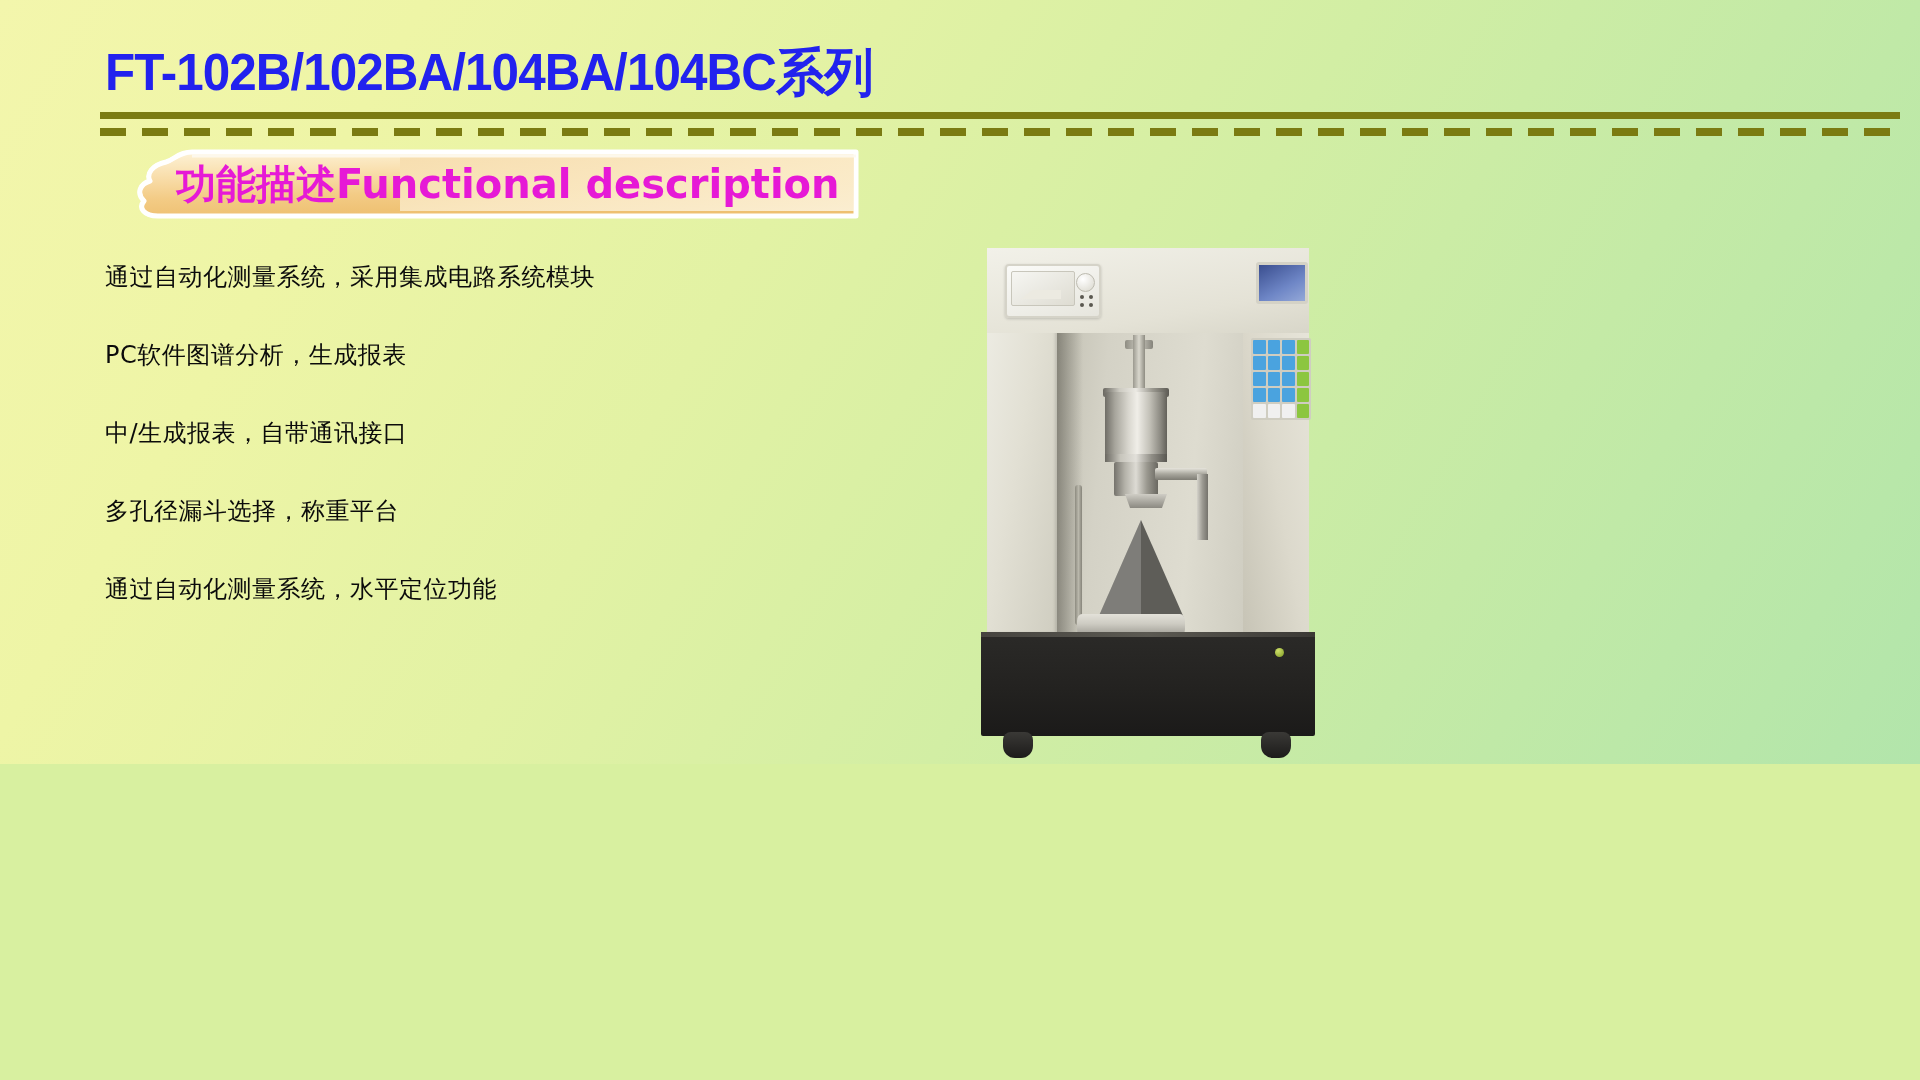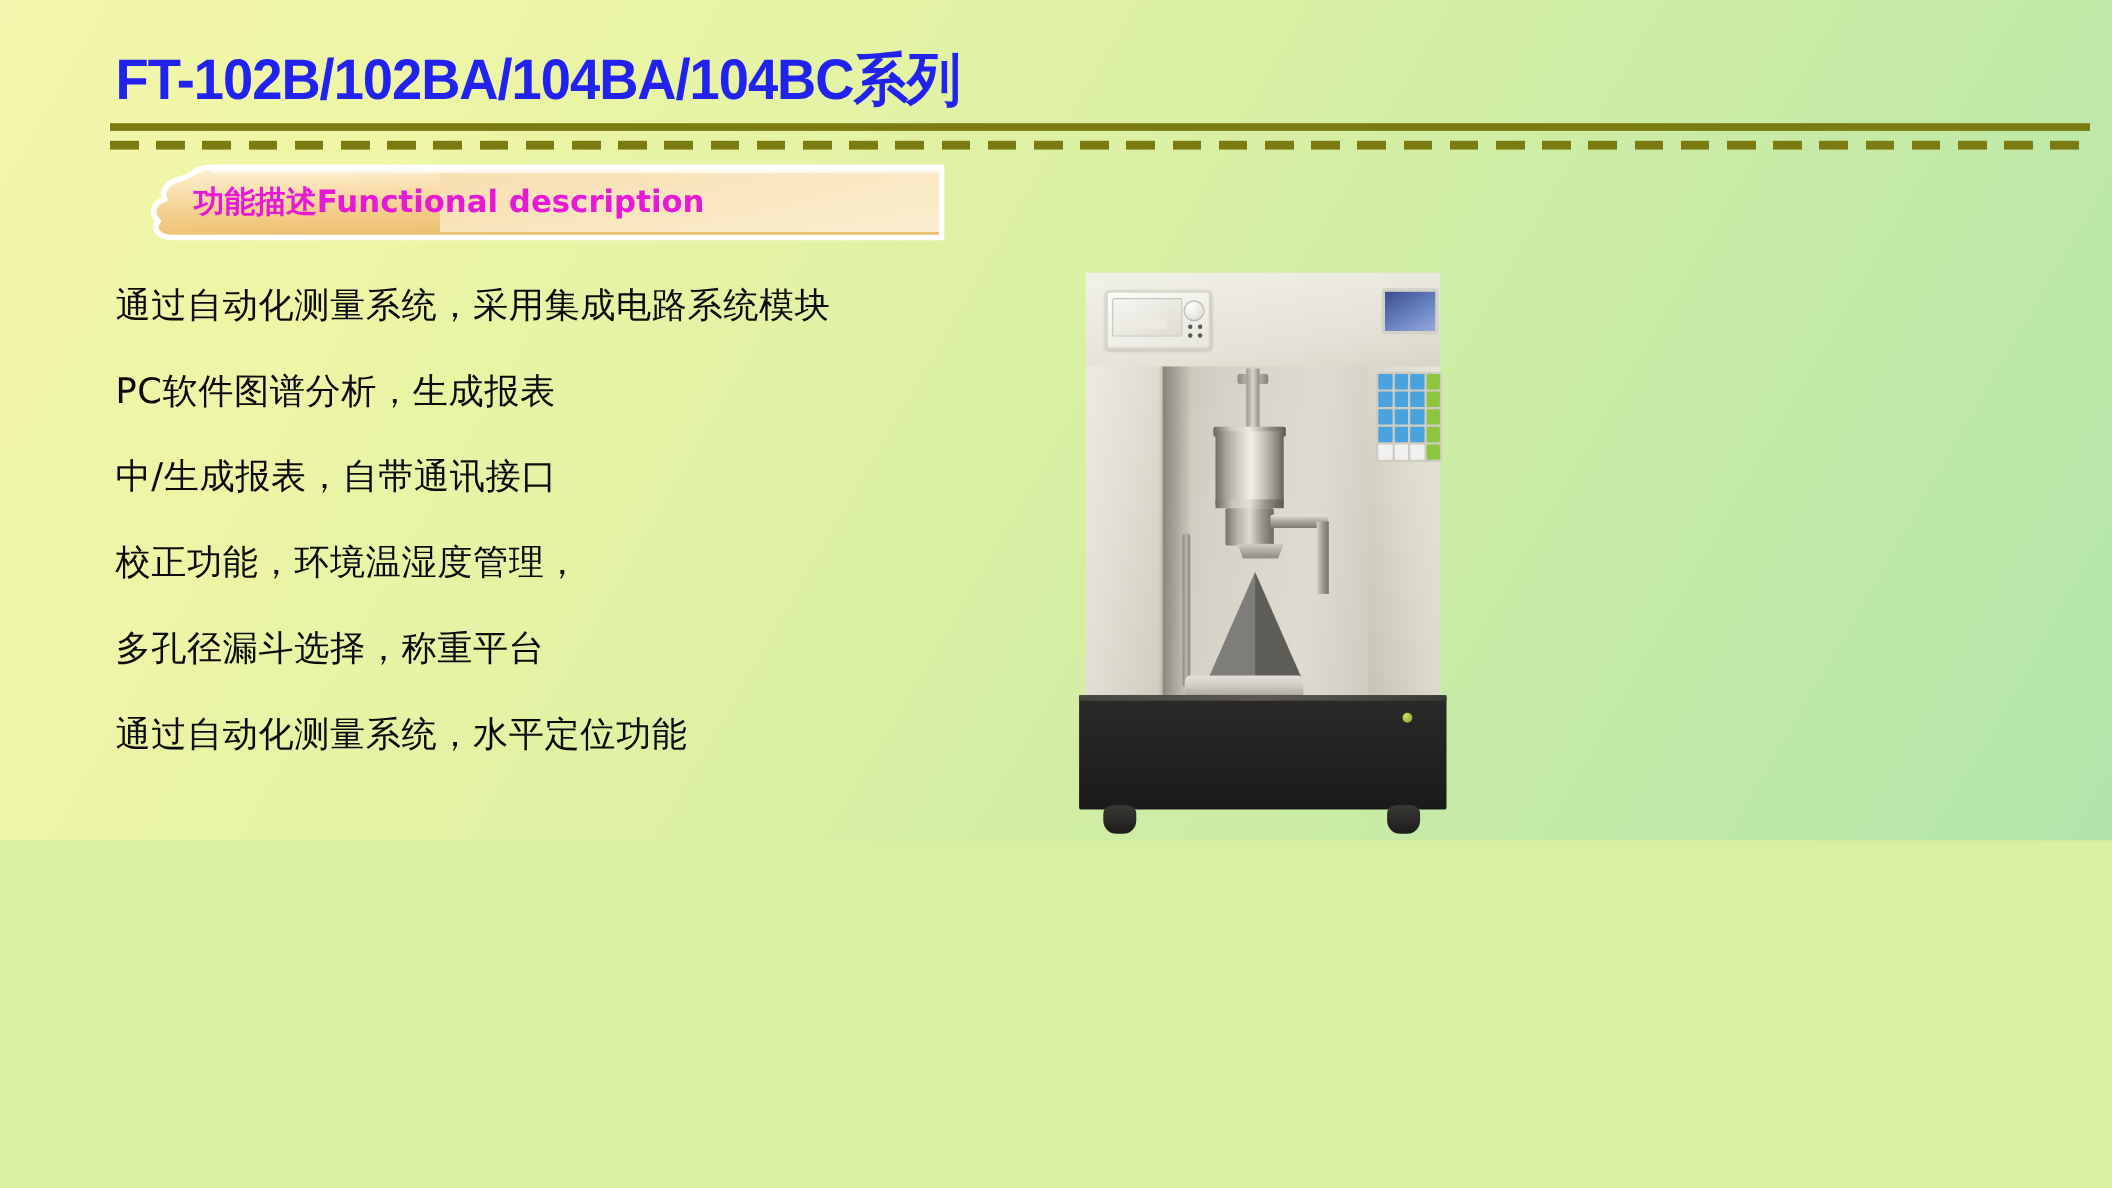--- a/index.html
+++ b/index.html
@@ -101,36 +101,36 @@
     height: 72px;
   }
   #badge svg { display: block; }
   #badge-label {
     position: absolute;
     left: 76px;
     top: 50%;
     transform: translateY(-50%);
     font-family: "DejaVu Sans", sans-serif;
     font-weight: bold;
-    font-size: 28px;
+    font-size: 40px;
     color: #e619d6;
     white-space: nowrap;
     letter-spacing: 0px;
   }
 
   
   #feature-list {
     position: absolute;
     left: 105px;
     top: 238px;
     width: 880px;
   }
   .feature-line {
     font-family: "DejaVu Sans", sans-serif;
-    font-size: 32px;
+    font-size: 24px;
     color: #0b0b0b;
     line-height: 1;
     height: 78px;
     display: flex;
     align-items: center;
     white-space: nowrap;
     letter-spacing: 0.5px;
   }
 
   
@@ -365,21 +365,20 @@
           Z" fill="none" stroke="#ffffff" stroke-width="4" stroke-linejoin="round"></path>
       <path d="M 92 8 L 756 8" stroke="#fefaf0" stroke-width="3" opacity="0.9"></path>
     </svg>
     <div id="badge-label">功能描述Functional description</div>
   </div>
 
   <div id="feature-list">
     <div class="feature-line">通过自动化测量系统，采用集成电路系统模块</div>
     <div class="feature-line">PC软件图谱分析，生成报表</div>
     <div class="feature-line">中/生成报表，自带通讯接口</div>
-    <div class="feature-line">校正功能，环境温湿度管理，</div>
     <div class="feature-line">多孔径漏斗选择，称重平台</div>
     <div class="feature-line">通过自动化测量系统，水平定位功能</div>
   </div>
 
   <div id="product">
 
     <div class="pr" id="frame-left"></div>
     <div class="pr" id="frame-right"></div>
     <div class="pr" id="frame-back"></div>
     <div class="pr" id="frame-back-shadow"></div>

